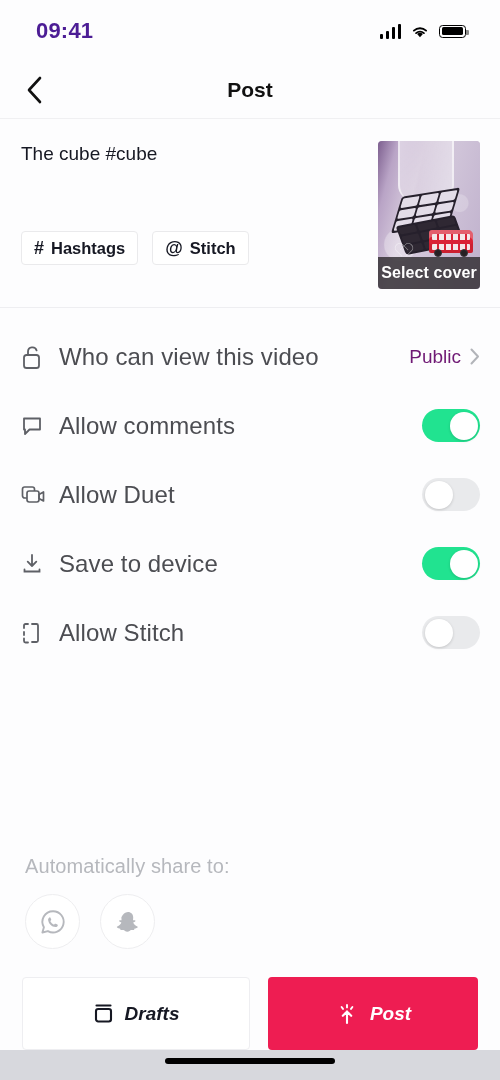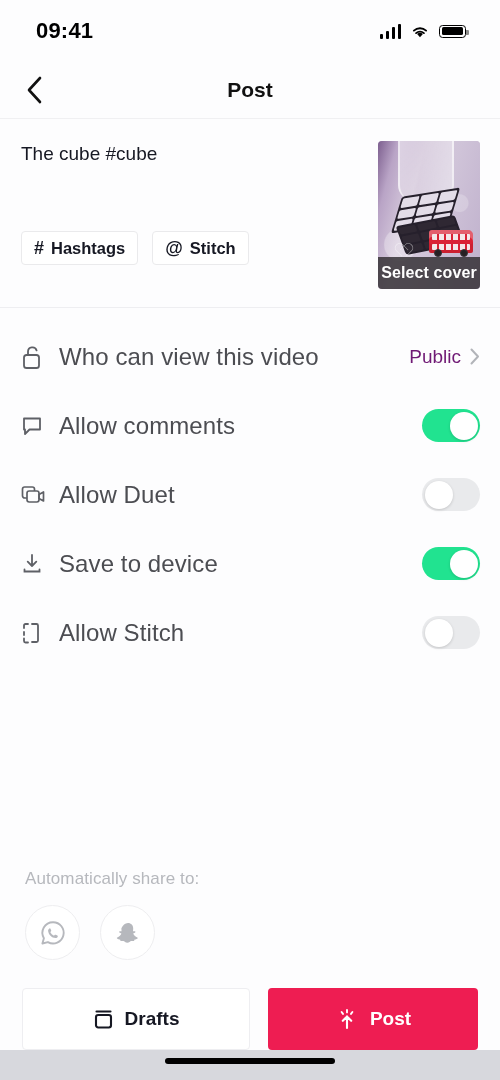--- a/index.html
+++ b/index.html
@@ -18,21 +18,21 @@
   }
 
   
   .statusbar {
     height:62px;
     display:flex; align-items:center; justify-content:space-between;
     padding:0 34px 0 36px;
     flex:0 0 auto;
   }
   .status-time {
-    font-size:22px; font-weight:700; color:#000000;
+    font-size:22px; font-weight:700; color:#4c1d95;
     letter-spacing:0.2px;
   }
   .status-icons { display:flex; align-items:center; gap:9px; }
   .bars { display:flex; align-items:flex-end; gap:2.5px; height:15px; }
   .bars i { width:3.5px; background:#000; border-radius:1px; display:block; }
   .bars i:nth-child(1){height:5px;}
   .bars i:nth-child(2){height:8px;}
   .bars i:nth-child(3){height:11.5px;}
   .bars i:nth-child(4){height:15px;}
   .battery {
@@ -186,37 +186,37 @@
   .toggle .knob {
     position:absolute; top:2.5px; left:2.5px;
     width:28px; height:28px; border-radius:50%; background:#fff;
     box-shadow:0 1px 3px rgba(0,0,0,.16);
     transition:left .15s;
   }
   .toggle.on .knob { left:27.5px; }
 
   
   .share-block { margin-top:auto; padding:0 20px 0 25px; flex:0 0 auto; }
-  .share-title { font-size:17px; color:#b6b8bd; margin-bottom:16px; letter-spacing:.1px;margin-top:11px; }
+  .share-title { font-size:20px; color:#b6b8bd; margin-bottom:16px; letter-spacing:.1px;margin-top:11px; }
   .share-icons { display:flex; gap:20px; }
   .share-circle {
     width:55px; height:55px; border-radius:50%;
     border:1px solid #eeeef0; background:#fff;
     display:flex; align-items:center; justify-content:center;
     color:#b6b8bd; cursor:pointer;
   }
 
   
   .actions {
     display:flex; gap:18px; padding:28px 22px 0 22px; flex:0 0 auto;
   }
   .btn {
-    height:62px; border-radius:4px;
+    height:73px; border-radius:4px;
     display:flex; align-items:center; justify-content:center; gap:11px;
-    font-size:19px; font-weight:700; cursor:pointer;
+    font-size:19px; font-weight:700; cursor:pointer;font-style:italic;
   }
   .btn-drafts { flex:0 0 228px; background:#fff; border:1px solid #eeeef1; color:#161823; }
   .btn-post   { flex:1 1 auto; background:#ee1d52; color:#fff; border:none; }
 
   
   .home-area {
     margin-top:auto; height:30px; background:#d7d8dd; position:relative; flex:0 0 auto;
   }
   .home-bar {
     position:absolute; left:50%; top:8px; transform:translateX(-50%);

